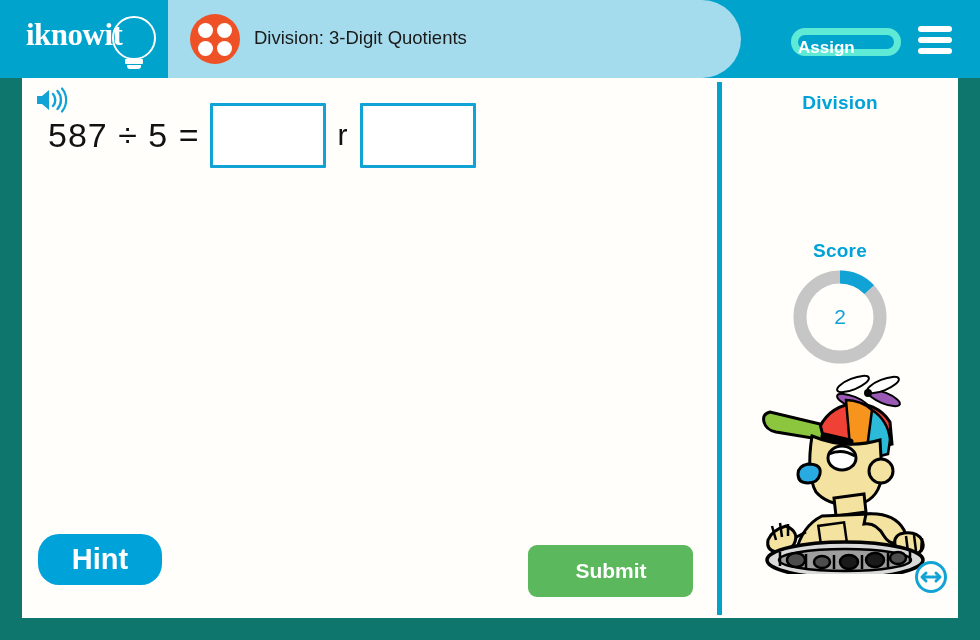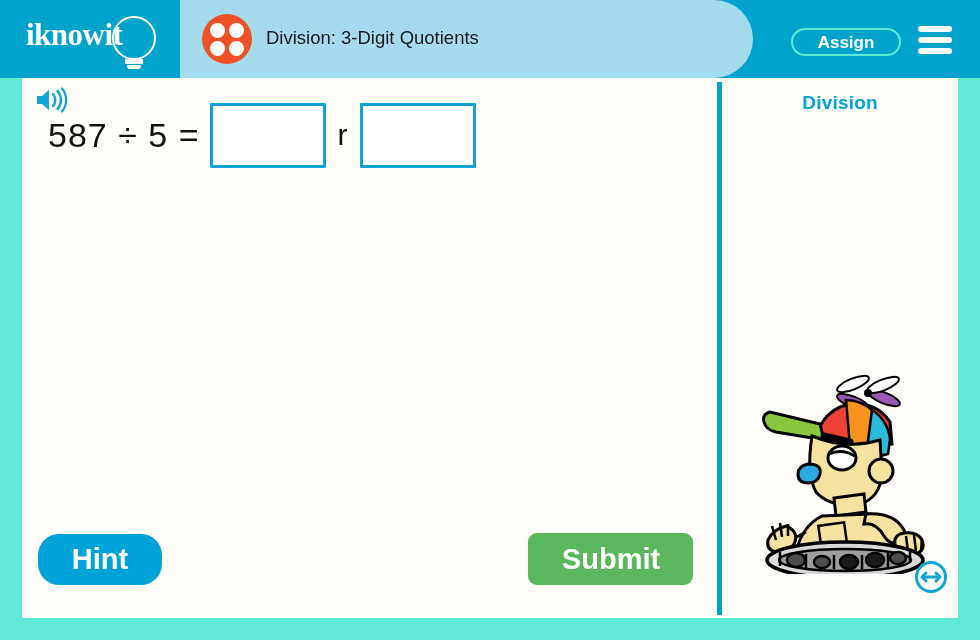--- a/index.html
+++ b/index.html
@@ -12,21 +12,21 @@
     height: 640px;
     font-family: "Liberation Sans", sans-serif;
     overflow: hidden;
   }
 
   
   .app {
     position: relative;
     width: 980px;
     height: 640px;
-    background: #5eead4;
+    background: #0f766e;
     box-sizing: border-box;
   }
 
   
   .header {
     position: absolute;
     left: 0; top: 0;
     width: 980px;
     height: 78px;
     background: #00a3cc;
@@ -81,21 +81,20 @@
   }
 
   .title-pill {
     position: absolute;
     left: 168px;
     top: 0px;
     width: 573px;
     height: 78px;
     background: #a5dced;
     border-radius: 0 44px 44px 0;
-    margin-left: 12px;
   }
   .title-dots {
     position: absolute;
     left: 22px;
     top: 14px;
     width: 50px;
     height: 50px;
     background: #ef5126;
     border-radius: 50%;
   }
@@ -119,27 +118,27 @@
     color: #1a1a1a;
     white-space: nowrap;
   }
 
   .assign-btn {
     position: absolute;
     left: 791px;
     top: 28px;
     width: 110px;
     height: 28px;
-    border: 2px solid #5eead4;
+    border: 7px solid #5eead4;
     border-radius: 14px;
     box-sizing: border-box;
     color: #ffffff;
     font-size: 17px;
     font-weight: bold;
-    text-align: center;
+    text-align: left;
     line-height: 25px;
     cursor: pointer;
     background: transparent;
   }
   .menu-btn {
     position: absolute;
     left: 918px;
     top: 26px;
     width: 34px;
     height: 28px;
@@ -235,28 +234,28 @@
     border: none;
     color: #ffffff;
     font-size: 29px;
     font-weight: bold;
     cursor: pointer;
     font-family: "Liberation Sans", sans-serif;
   }
   .submit-btn {
     position: absolute;
     left: 506px;
-    top: 455px;
+    top: 467px;
     width: 165px;
     height: 52px;
     background: #5cb85c;
     border-radius: 9px;
     border: none;
     color: #ffffff;
-    font-size: 29px;
+    font-size: 21px;
     font-weight: bold;
     cursor: pointer;
     font-family: "Liberation Sans", sans-serif;
     padding-left: 7px;
   }
 
   
   .sidebar {
     position: absolute;
     left: 700px;
@@ -369,20 +368,30 @@
     </div>
 
     <div class="divider"></div>
 
     <div class="sidebar">
 
       <div class="meter" style="top:14px;">
         <div class="meter-label">Division</div>
       </div>
 
+      <div class="meter" style="top:162px;">
+        <div class="meter-label">Score</div>
+        <div class="donut-wrap">
+          <svg class="donut-svg" width="102" height="102" viewBox="0 0 102 102">
+            <circle cx="51" cy="51" r="40" fill="none" stroke="#c6c6c6" stroke-width="13"></circle>
+            <circle id="score-arc" cx="51" cy="51" r="40" fill="none" stroke="#12a3d6" stroke-width="13" stroke-dasharray="32.67256359733385 218.6548486898496" transform="rotate(-90 51 51)"></circle>
+          </svg>
+          <div class="donut-value">2</div>
+        </div>
+      </div>
 
       <div class="mascot">
         <svg width="190" height="200" viewBox="0 0 190 200">
 
           <g>
             <ellipse cx="103" cy="10" rx="17" ry="5.5" fill="#ffffff" stroke="#000" stroke-width="2" transform="rotate(-22 103 10)"></ellipse>
             <ellipse cx="134" cy="24" rx="17" ry="5.5" fill="#9b59b6" stroke="#000" stroke-width="2" transform="rotate(22 134 24)"></ellipse>
             <ellipse cx="103" cy="28" rx="17" ry="5.5" fill="#9b59b6" stroke="#000" stroke-width="2" transform="rotate(22 103 28)"></ellipse>
             <ellipse cx="133" cy="11" rx="17" ry="5.5" fill="#ffffff" stroke="#000" stroke-width="2" transform="rotate(-22 133 11)"></ellipse>
             <circle cx="118" cy="19" r="4" fill="#000"></circle>

